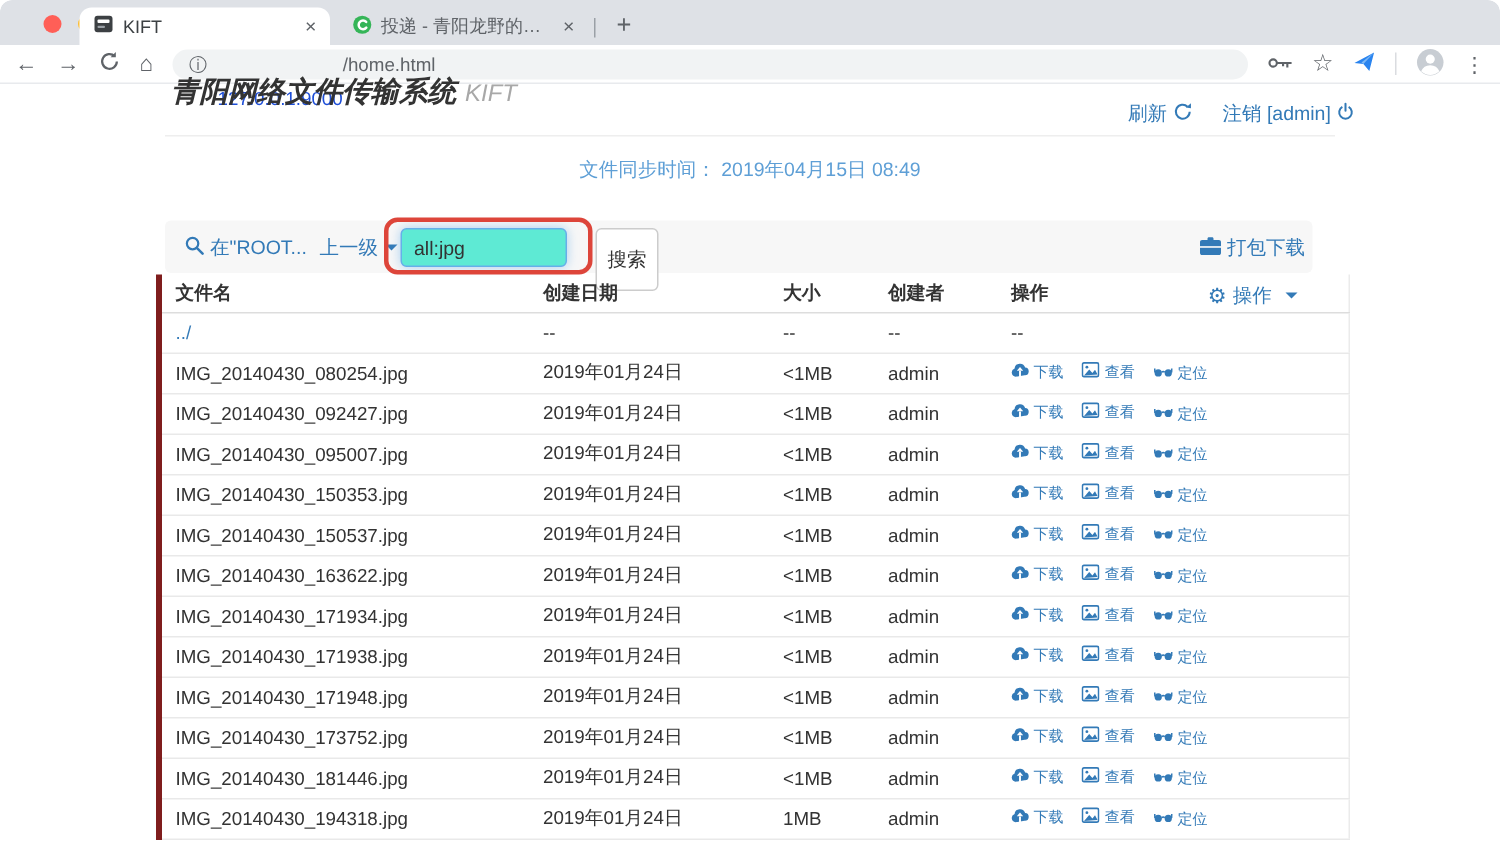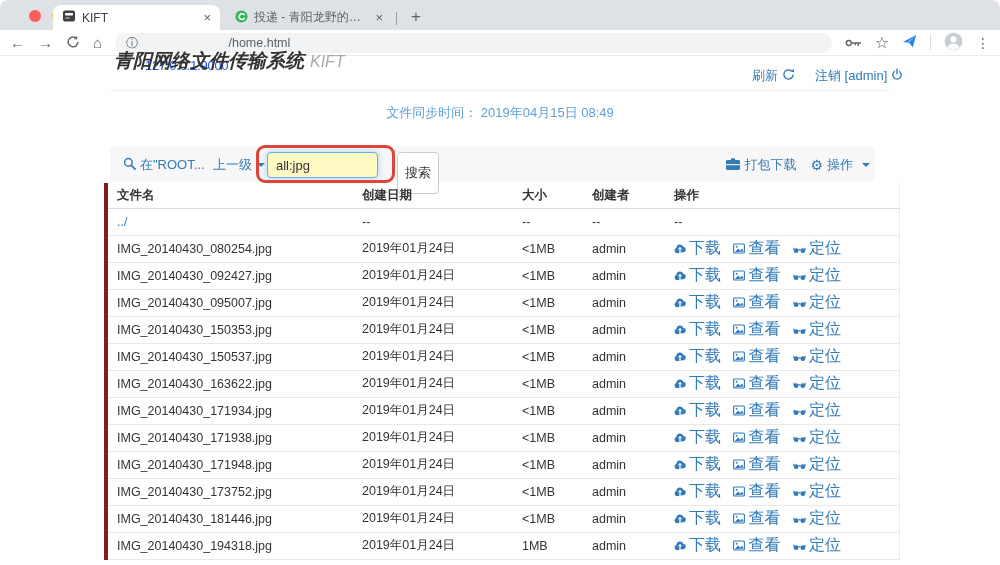--- a/index.html
+++ b/index.html
@@ -54,46 +54,46 @@
   .panel { position:absolute; top:147px; left:110px; width:765px; height:35px;
            background:#f7f7f7; border-radius:4px; }
   .panel a { color:#337ab7; text-decoration:none; font-size:13px; }
   .scope-link { position:absolute; left:13px; top:9px; display:flex; align-items:center; gap:4px; }
   .parent-link { position:absolute; left:103px; top:9px; display:flex; align-items:center; }
   .caret { display:inline-block; width:0; height:0; border-left:4px solid transparent;
            border-right:4px solid transparent; border-top:4px solid currentColor;
            margin-left:5px; }
   .search-input { position:absolute; left:157px; top:5px; width:111px; height:26px;
                   border:1px solid #66afe9; border-radius:4px; padding:0 8px; font-size:13px;
-                  color:#333; outline:none; background:#fef9c3;
+                  color:#333; outline:none; background:#5eead4;
                   box-shadow:0 0 7px rgba(102,175,233,.55);
                   font-family:"Liberation Sans","DejaVu Sans",sans-serif; }
   .search-btn { position:absolute; left:287px; top:5px; height:42px; padding:0 7px;
                 background:#fff; border:1px solid #ccc; border-radius:4px; font-size:13px;
                 color:#333; font-family:"Liberation Sans","DejaVu Sans",sans-serif; }
-  .panel-right { position:absolute; right:5px; top:9px; display:flex; align-items:center; gap:14px; }
+  .panel-right { position:absolute; right:5px; top:9px; display:flex; align-items:center; gap:14px;flex-direction:column; }
   .panel-right .p-btn { display:flex; align-items:center; gap:4px; color:#337ab7;
                         font-size:13px; cursor:pointer; }
   .gear-glyph { font-size:14px; line-height:1; color:#337ab7; }
 
   .annotation { position:absolute; left:256px; top:145px; width:139px; height:38px;
                 border:3px solid #dd453a; border-radius:9px; pointer-events:none; z-index:5; }
 
   
   .file-table { position:absolute; top:183px; left:104px; width:793px;
                 border-collapse:collapse; table-layout:fixed;
                 border-left:4px solid #7f1d1d; border-right:1px solid #ebebeb; }
   .file-table th { text-align:left; font-size:12.5px; font-weight:bold; color:#333;
                    height:25px; padding:0; border-bottom:1px solid #ddd; }
   .file-table td { font-size:12.5px; color:#333; height:27px; padding:0;
                    border-bottom:1px solid #e9e9e9; white-space:nowrap; overflow:hidden; }
   .file-table th:first-child, .file-table td:first-child { padding-left:9px; }
   .parent-link-cell a { color:#337ab7; text-decoration:none; }
   .dash { color:#555; }
-  .op { color:#337ab7; text-decoration:none; font-size:16px; margin-right:9px;
+  .op { color:#337ab7; text-decoration:none; font-size:10px; margin-right:9px;
         display:inline-flex; align-items:center; gap:3px; }
   .op svg { flex:0 0 auto; }
 </style>
 </head>
 <body>
 
 <div class="window">
 
   <div class="tabbar">
     <span class="light red"></span>

